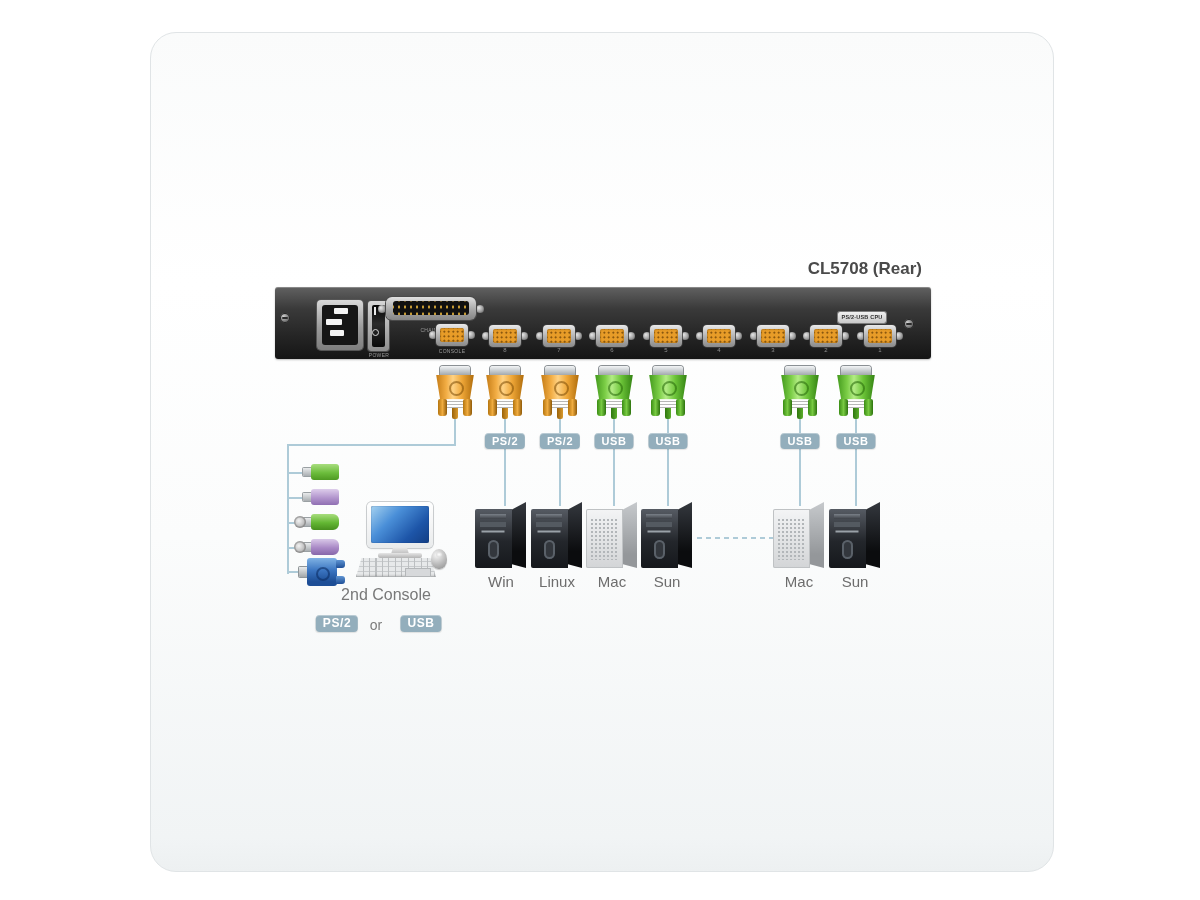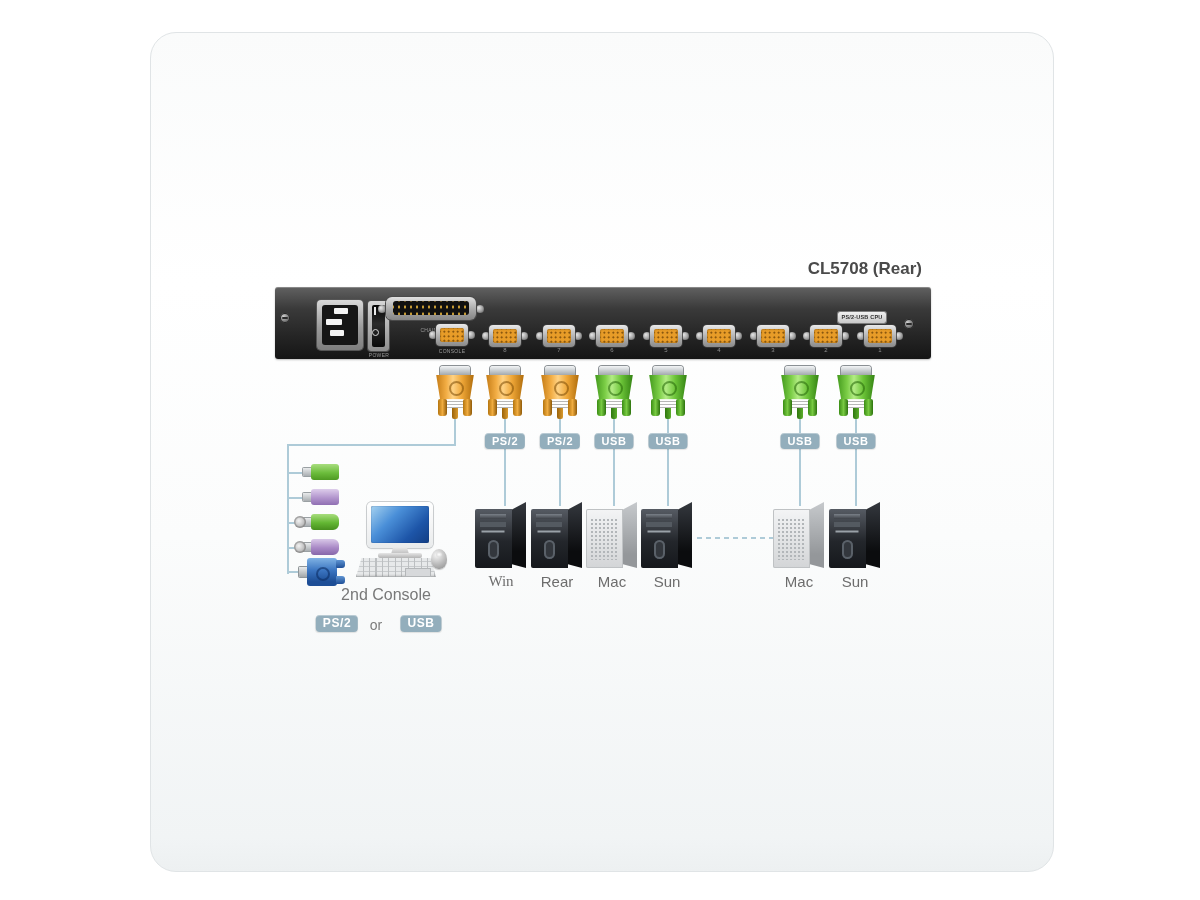--- a/index.html
+++ b/index.html
@@ -405,19 +405,19 @@
     </div>
   <div class="tower silver" style="left:773px;top:502px;">
       <div class="side"></div>
       <div class="front"></div>
     </div>
   <div class="tower dark" style="left:829px;top:502px;">
       <div class="side"></div>
       <div class="front"></div>
     </div>
 
-  <div class="pc-label" style="left:501px;top:573px;font-family:Liberation Serif, serif;">Win</div>
-  <div class="pc-label" style="left:557px;top:573px;">Rear</div>
+  <div class="pc-label" style="left:501px;top:573px;">Win</div>
+  <div class="pc-label" style="left:557px;top:573px;">Linux</div>
   <div class="pc-label" style="left:612px;top:573px;">Mac</div>
   <div class="pc-label" style="left:667px;top:573px;">Sun</div>
   <div class="pc-label" style="left:799px;top:573px;">Mac</div>
   <div class="pc-label" style="left:855px;top:573px;">Sun</div>
 </div>
 
 </body></html>

